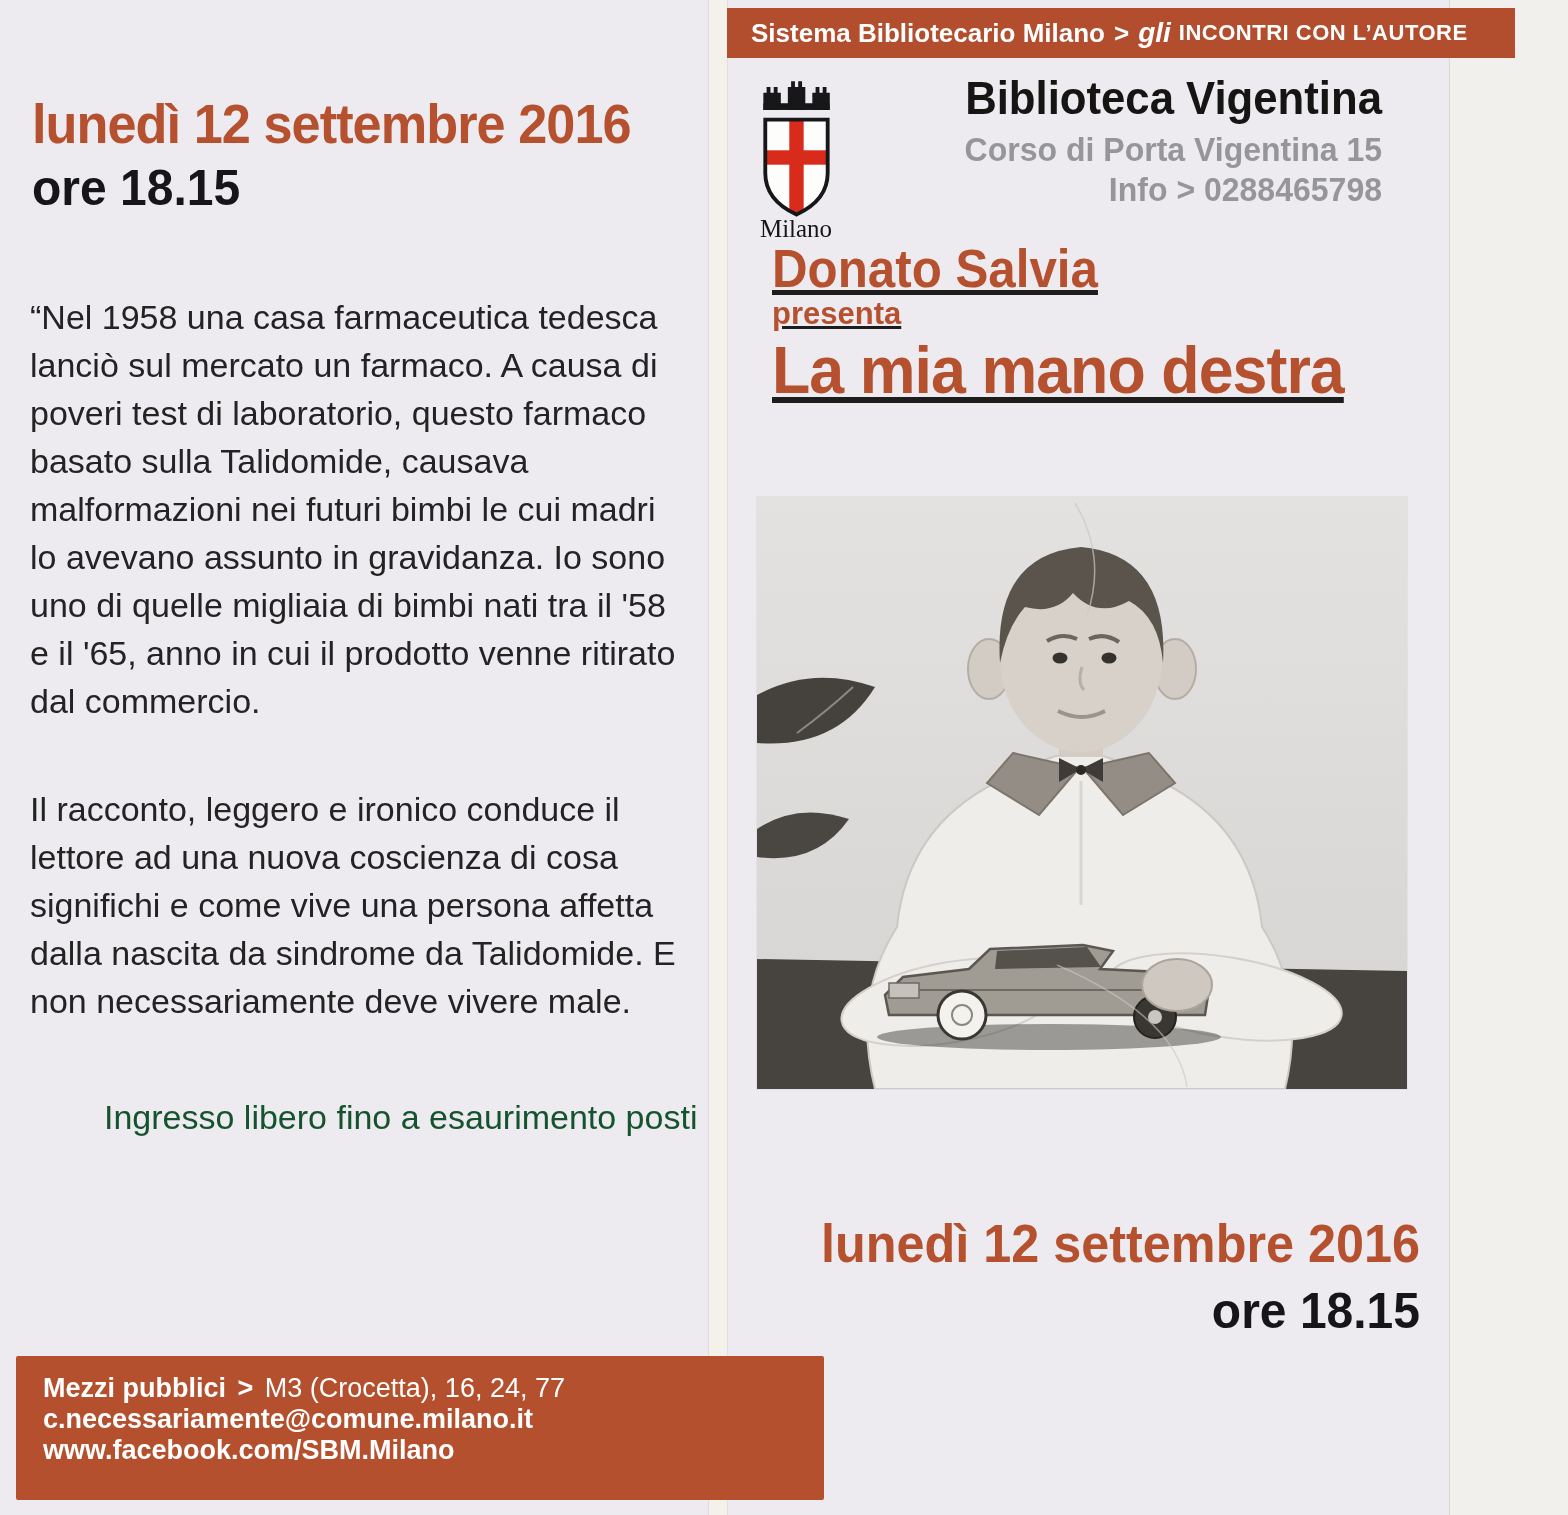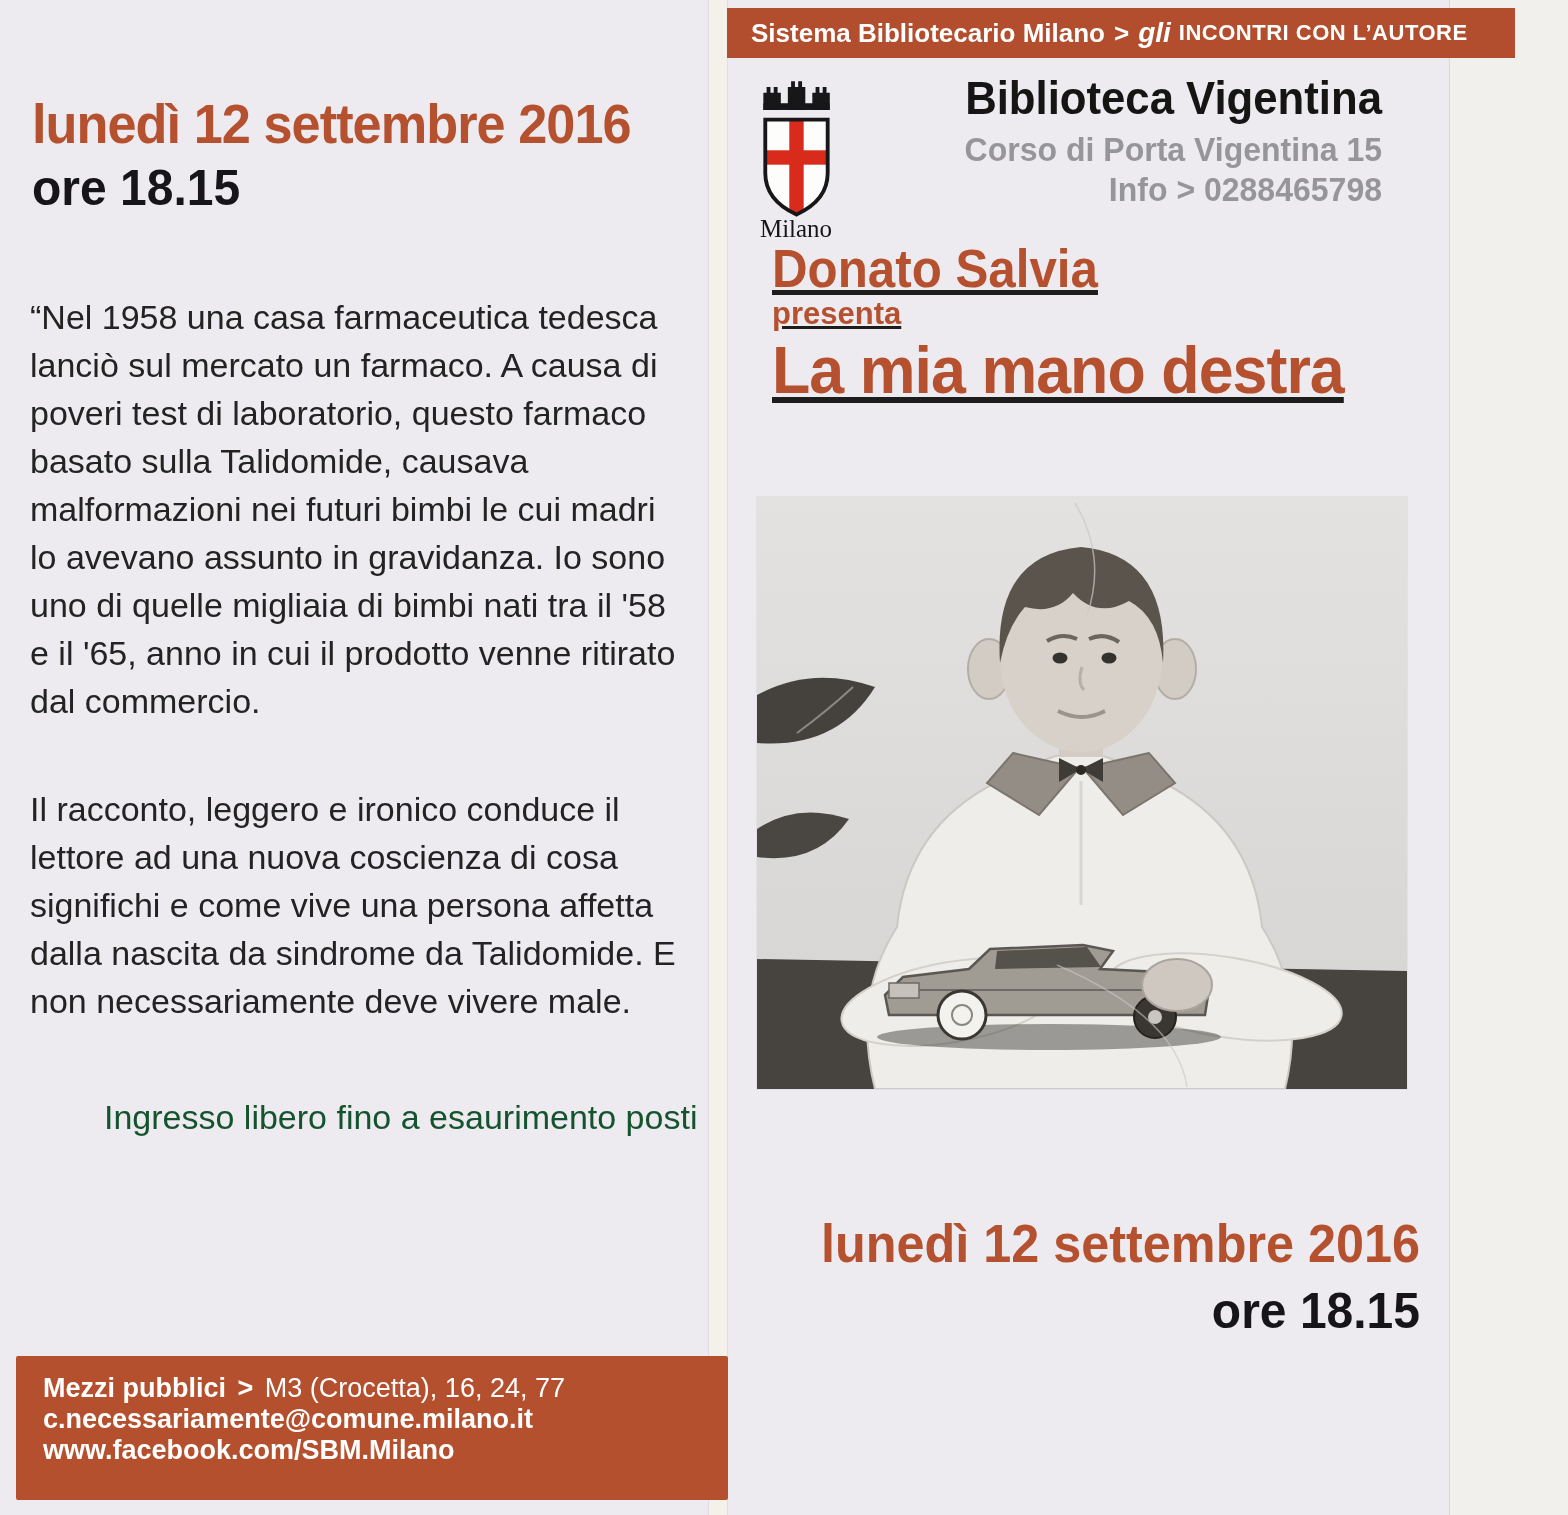--- a/index.html
+++ b/index.html
@@ -17,21 +17,21 @@
                border-left:1px solid #d9d7d3;}
   
   .event-date-l{left:32px;top:92px;font-size:55px;font-weight:bold;color:#b5512f;
                 white-space:nowrap;letter-spacing:-1px;transform:scaleX(.95);transform-origin:0 0;}
   .event-time-l{left:32px;top:159px;font-size:50px;font-weight:bold;color:#16161a;
                 white-space:nowrap;transform:scaleX(.96);transform-origin:0 0;}
   .para{left:30px;width:648px;font-size:34px;line-height:48px;color:#232323;}
   .para1{top:293px;}
   .para2{top:785px;}
   .admission{left:104px;top:1098px;font-size:34px;color:#14532d;white-space:nowrap;}
-  .contact{left:16px;top:1356px;width:712px;height:144px;background:#b5502e;
+  .contact{left:16px;top:1356px;width:808px;height:144px;background:#b5502e;
            color:#ffffff;box-sizing:border-box;padding:17px 10px 0 27px;
            font-size:27px;line-height:31px;font-weight:bold;border-radius:2px;}
   .contact .light{font-weight:normal;}
   .contact .sep{font-weight:bold;padding:0 4px;}
   
   .banner{left:727px;top:8px;width:788px;height:50px;background:#b24e2d;color:#fff;
           display:flex;align-items:center;box-sizing:border-box;padding-left:24px;
           font-weight:bold;white-space:nowrap;}
   .banner .org{font-size:26px;}
   .banner .bsep{font-size:26px;margin:0 9px;}

